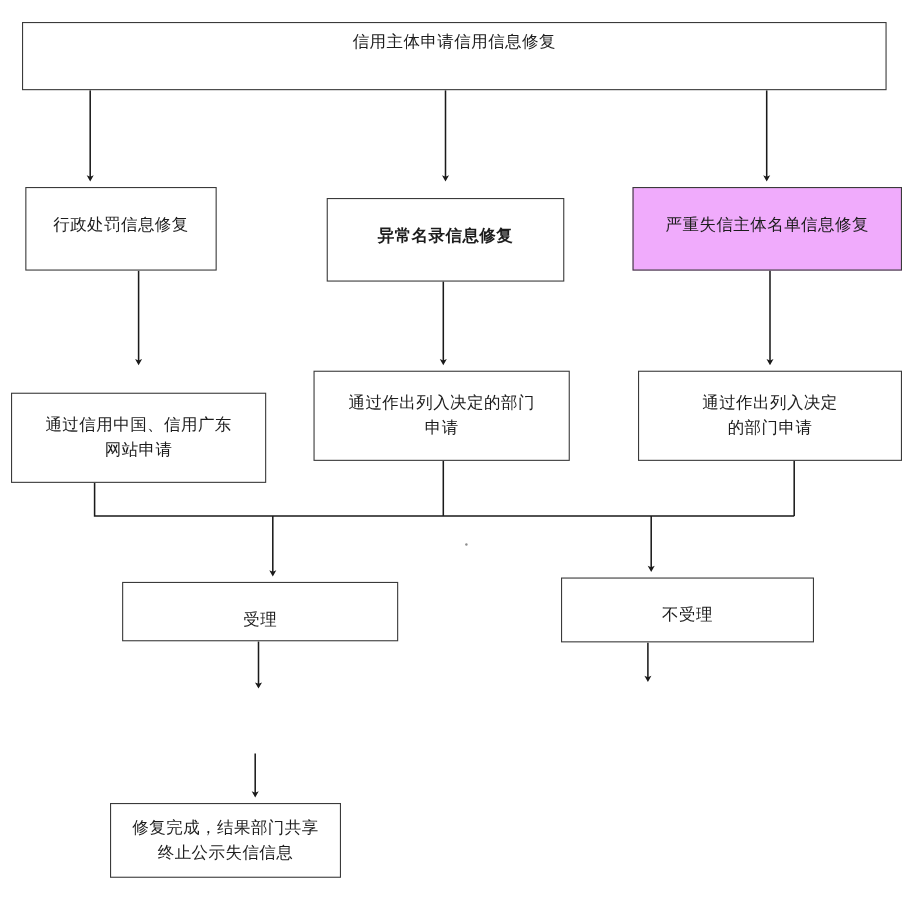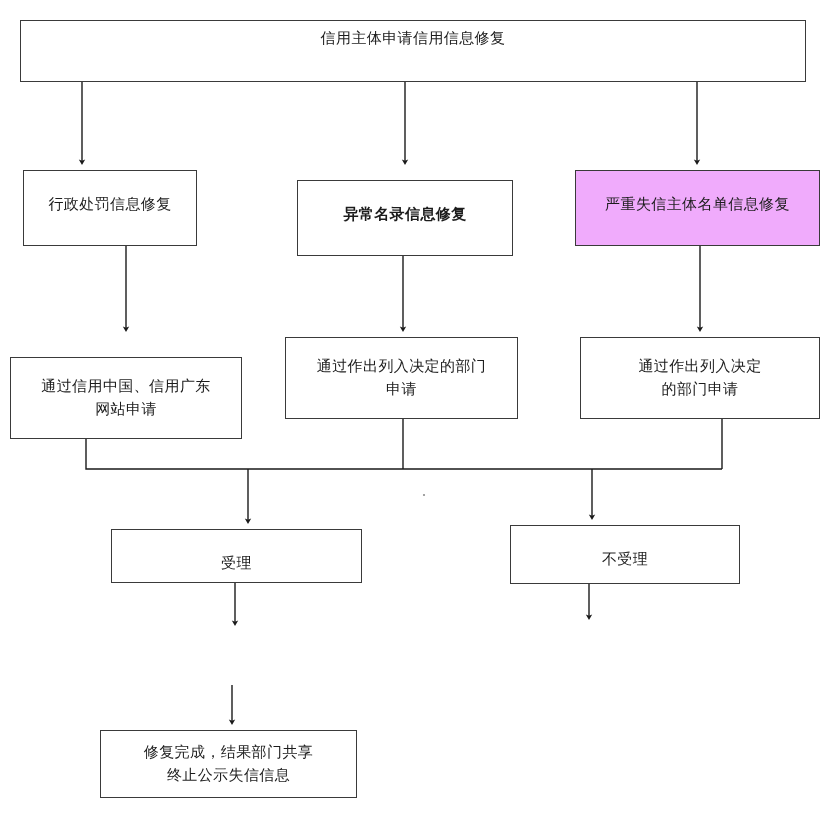--- a/index.html
+++ b/index.html
@@ -122,18 +122,18 @@
   <div class="node-box" style="left: 580px; top: 337px; width: 240px; height: 82px; border-color: rgb(58, 58, 58); background: rgb(255, 255, 255);">
     <span class="node-text" style="color: rgb(28, 28, 28);">通过作出列入决定
 的部门申请</span>
   </div>
   <div class="node-box valign-upper" style="left: 111px; top: 529px; width: 251px; height: 54px; border-color: rgb(58, 58, 58); background: rgb(255, 255, 255);">
     <span class="node-text" style="color: rgb(28, 28, 28);">受理</span>
   </div>
   <div class="node-box valign-upper" style="left: 476px; top: 525px; width: 230px; height: 59px; border-color: rgb(58, 58, 58); background: rgb(255, 255, 255); margin-left: 34px;">
     <span class="node-text" style="color: rgb(28, 28, 28);">不受理</span>
   </div>
-  <div class="node-box" style="left: 100px; top: 730px; width: 257px; height: 68px; border-color: rgb(58, 58, 58); background: rgb(255, 255, 255);">
+  <div class="node-box" style="left: 100px; top: 730px; width: 210px; height: 68px; border-color: rgb(58, 58, 58); background: rgb(255, 255, 255);">
     <span class="node-text" style="color: rgb(28, 28, 28);">修复完成，结果部门共享
 终止公示失信信息</span>
   </div>
 
 </div>
 
 </body></html>

